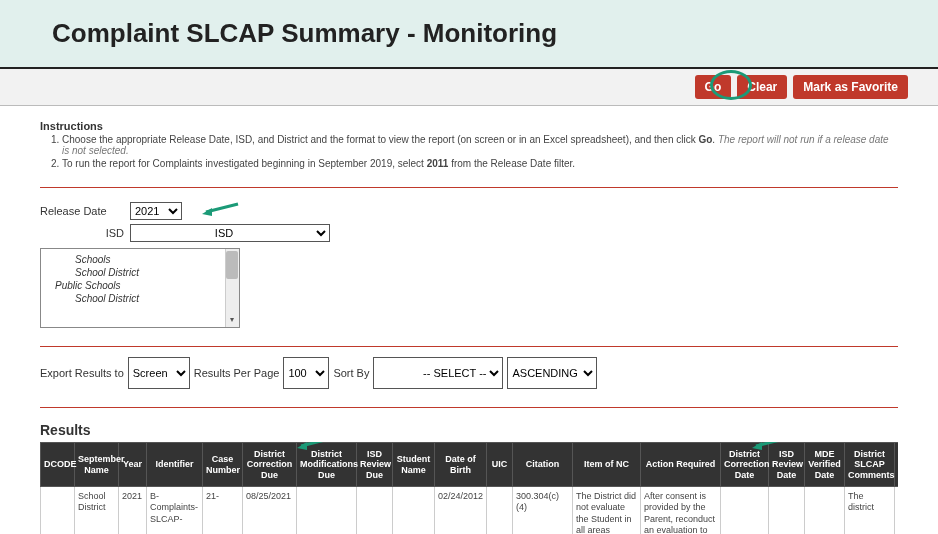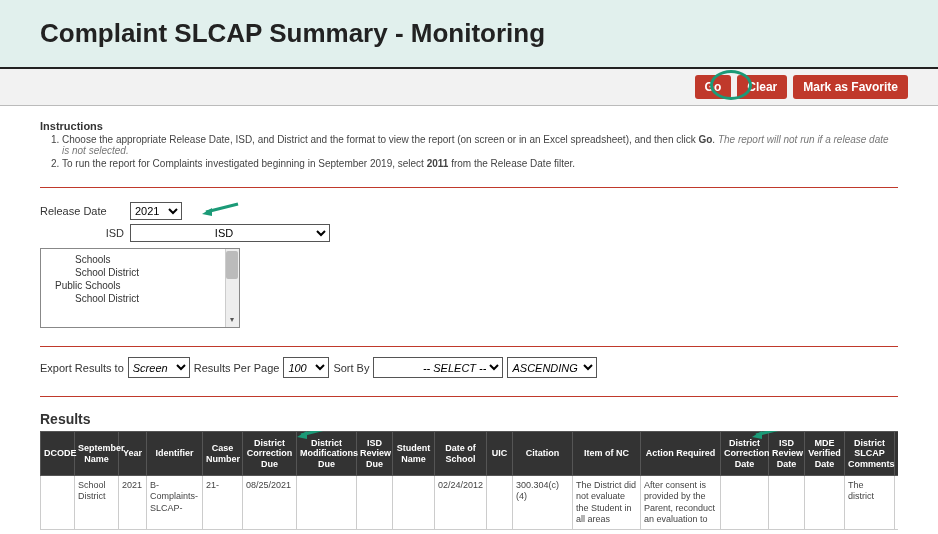--- a/index.html
+++ b/index.html
@@ -1,45 +1,45 @@
 <!DOCTYPE html>
 <html><head>
 <meta charset="utf-8">
 <style>
 * { box-sizing: border-box; margin: 0; padding: 0; }
 body { font-family: Arial, Helvetica, sans-serif; font-size: 12px; color: #333; background: #fff; width: 938px; }
-.header-band { background: #e1f0ed; padding: 18px 40px; border-bottom: 2px solid #222; }
+.header-band { background: #e1f0ed; padding: 18px 52px; border-bottom: 2px solid #222; }
 .header-band h1 { font-size: 26px; font-weight: bold; color: #222; }
 .toolbar-band { background: #f2f2f2; border-bottom: 1px solid #bbb; padding: 6px 30px; display: flex; justify-content: flex-end; gap: 6px; position: relative; }
 .btn-red { background: #c0392b; color: #fff; border: none; border-radius: 3px; padding: 5px 10px; font-size: 12px; font-weight: bold; cursor: pointer; }
 .go-circle { position: absolute; border: 3px solid #1b9a77; border-radius: 50%; width: 42px; height: 30px; right: 186px; top: 1px; pointer-events: none; }
 .content { padding: 14px 40px 6px 40px; }
 .instructions-hdr { font-weight: bold; font-size: 11px; margin-bottom: 2px; }
 .instructions ol { margin-left: 22px; font-size: 10px; color: #444; }
 .instructions li { margin-bottom: 2px; }
 .instructions .italic { font-style: italic; color: #777; }
 .instructions strong { font-weight: bold; }
 .rule { height: 1px; background: #c0392b; margin: 18px 0 14px 0; }
 .rule2 { height: 1px; background: #c0392b; margin: 18px 0 10px 0; }
 .filter-row { display: flex; align-items: center; margin-bottom: 4px; font-size: 11px; position: relative; }
 .filter-row .lbl { width: 90px; text-align: left; padding-right: 6px; }
 .filter-row .lbl.right { text-align: right; }
 select { font-size: 11px; border: 1px solid #555; background: #fff; height: 18px; }
 .sel-release { width: 52px; }
 .sel-isd { width: 200px; text-align-last: center; }
 .district-box { width: 200px; height: 80px; border: 1px solid #888; background: #fff; font-size: 10px; padding: 4px 6px; overflow: hidden; position: relative; }
-.district-box .item { padding: 1px 0 1px 28px; }
+.district-box .item { padding: 1px 0 1px 28px; font-style: italic; }
 .district-box .item.outd { padding-left: 8px; }
 .district-box .scrollbar { position: absolute; right: 0; top: 0; width: 14px; height: 100%; background: #eee; border-left: 1px solid #ccc; }
 .district-box .scroll-thumb { position: absolute; right: 1px; top: 2px; width: 12px; height: 28px; background: #bbb; border-radius: 2px; }
 .district-box .scroll-down { position: absolute; right: 1px; bottom: 2px; width: 12px; height: 10px; font-size: 8px; text-align: center; color: #555; }
 .arrow { position: absolute; width: 40px; height: 16px; pointer-events: none; }
 .arrow svg { width: 100%; height: 100%; }
 .export-row { font-size: 11px; display: flex; align-items: center; gap: 4px; flex-wrap: wrap; }
-.export-row select { height: 21px; font-style: italic; }
+.export-row select { height: 32px; }
 .numres { font-size: 11px; margin-top: 2px; }
 .results-hdr { font-size: 14px; font-weight: bold; margin: 14px 0 4px 0; }
 .table-wrap { position: relative; overflow-x: hidden; }
 table.results { border-collapse: collapse; width: 100%; table-layout: fixed; font-size: 9px; }
 table.results th { background: #333; color: #fff; font-weight: bold; padding: 6px 3px; border: 1px solid #555; text-align: center; vertical-align: middle; line-height: 1.15; }
 table.results td { border: 1px solid #ccc; padding: 4px 3px; vertical-align: top; color: #444; line-height: 1.25; }
 .arrow-table1 { left: 255px; top: -6px; }
 .arrow-table2 { left: 710px; top: -6px; }
 </style>
 </head>
@@ -160,21 +160,21 @@
         <tr>
           <th>DCODE</th>
           <th>September Name</th>
           <th>Year</th>
           <th>Identifier</th>
           <th>Case Number</th>
           <th>District Correction Due</th>
           <th>District Modifications Due</th>
           <th>ISD Review Due</th>
           <th>Student Name</th>
-          <th>Date of School</th>
+          <th>Date of Birth</th>
           <th>UIC</th>
           <th>Citation</th>
           <th>Item of NC</th>
           <th>Action Required</th>
           <th>District Correction Date</th>
           <th>ISD Review Date</th>
           <th>MDE Verified Date</th>
           <th>District SLCAP Comments</th>
           <th>ISD SLCAP Comments</th>
         </tr>

